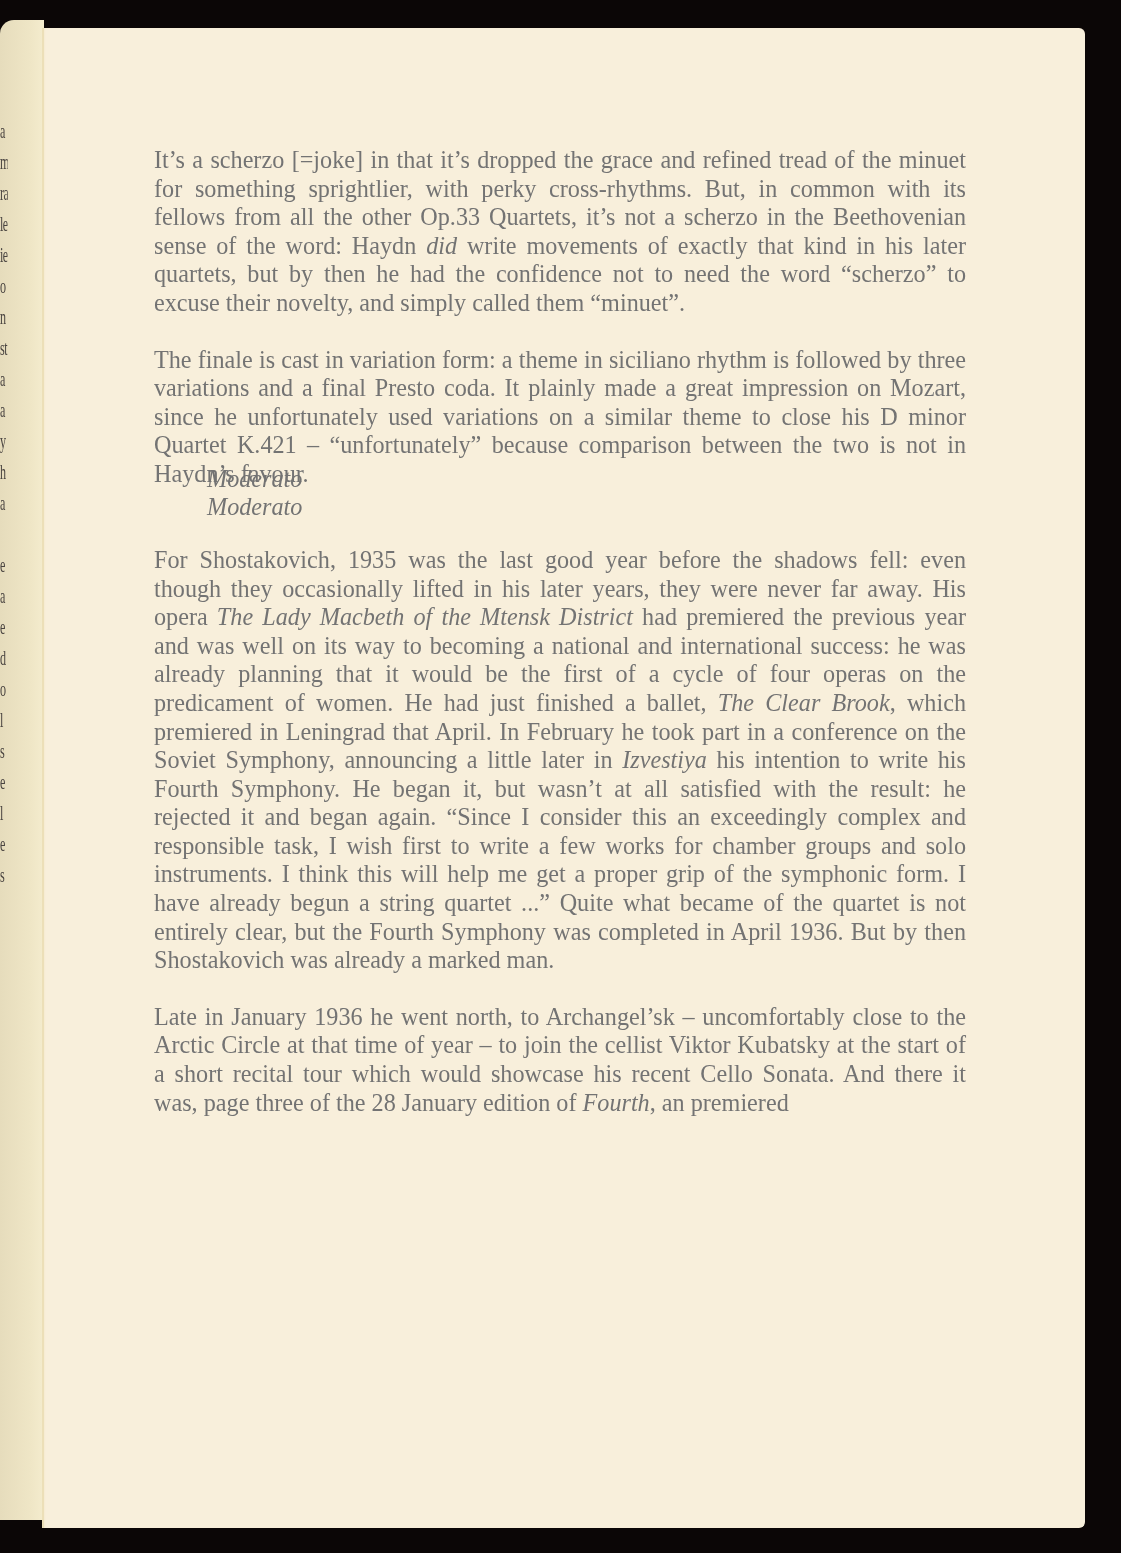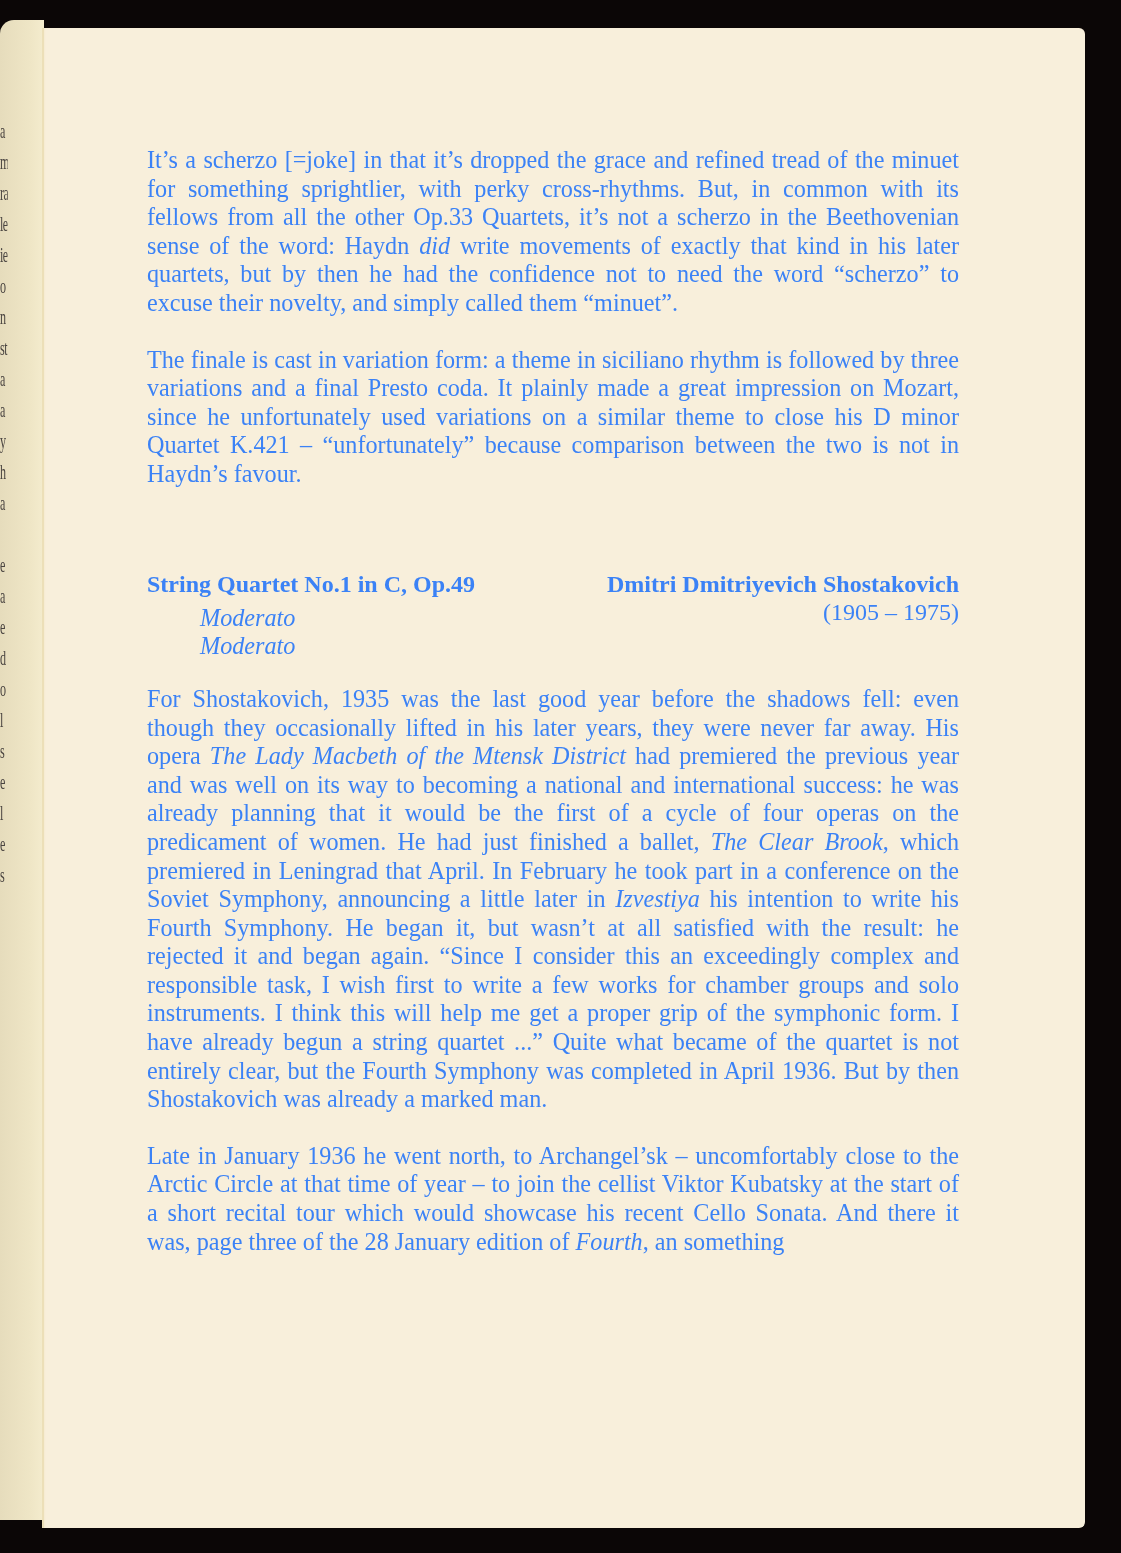--- a/index.html
+++ b/index.html
@@ -30,22 +30,22 @@
       background: #f8efdb;
       border-top-right-radius: 6px;
       border-bottom-right-radius: 6px;
       box-shadow: inset 3px 0 2px -1px #efe3bd;
     }
     .gutter-line {
       position: absolute; left: 42px; top: 28px; width: 2px; height: 1500px;
       background: #ecdfb8;
     }
     .content {
-      position: absolute; left: 147px; top: 146px; width: 812px;
-      color: #3b82f6;
+      position: absolute; left: 154px; top: 146px; width: 812px;
+      color: #737373;
       font-size: 24.2px;
       line-height: 28.6px;
     }
     .content p {
       margin: 0;
       text-align: justify;
       text-align-last: left;
     }
     .p1 { }
     .p2 { margin-top: 28px !important; }
@@ -106,27 +106,22 @@
   </div>
 
 <div class="page"></div>
 <div class="gutter-line"></div>
 
 <div class="content">
   <p class="p1"><span>It’s a scherzo [=joke] in that it’s dropped the grace and refined tread of the minuet for something sprightlier, with perky cross-rhythms.  But, in common with its fellows from all the other Op.33 Quartets, it’s not a scherzo in the Beethovenian sense of the word: Haydn </span><em>did</em><span> write movements of exactly that kind in his later quartets, but by then he had the confidence not to need the word “scherzo” to excuse their novelty, and simply called them “minuet”.</span></p>
 
   <p class="p2">The finale is cast in variation form: a theme in siciliano rhythm is followed by three variations and a final Presto coda.  It plainly made a great impression on Mozart, since he unfortunately used variations on a similar theme to close his D minor Quartet K.421 – “unfortunately” because comparison between the two is not in Haydn’s favour.</p>
 
-  <div class="heading-row">
-    <div class="work-title">String Quartet No.1 in C, Op.49</div>
-    <div class="composer">Dmitri Dmitriyevich Shostakovich</div>
-    <div class="dates">(1905 – 1975)</div>
-  </div>
 
   <ul class="movements">
     <li>Moderato</li>
     <li>Moderato</li>
   </ul>
 
   <p class="p3"><span>For Shostakovich, 1935 was the last good year before the shadows fell: even though they occasionally lifted in his later years, they were never far away.  His opera </span><em>The Lady Macbeth of the Mtensk District</em><span> had premiered the previous year and was well on its way to becoming a national and international success: he was already planning that it would be the first of a cycle of four operas on the predicament of women.  He had just finished a ballet, </span><em>The Clear Brook</em><span>, which premiered in Leningrad that April.  In February he took part in a conference on the Soviet Symphony, announcing a little later in </span><em>Izvestiya</em><span> his intention to write his Fourth Symphony.  He began it, but wasn’t at all satisfied with the result: he rejected it and began again.  “Since I consider this an exceedingly complex and responsible task, I wish first to write a few works for chamber groups and solo instruments.  I think this will help me get a proper grip of the symphonic form.  I have already begun a string quartet ...”  Quite what became of the quartet is not entirely clear, but the Fourth Symphony was completed in April 1936.  But by then Shostakovich was already a marked man.</span></p>
 
-  <p class="p4"><span>Late in January 1936 he went north, to Archangel’sk – uncomfortably close to the Arctic Circle at that time of year – to join the cellist Viktor Kubatsky at the start of a short recital tour which would showcase his recent Cello Sonata.  And there it was, page three of the 28 January edition of </span><em>Fourth</em><span>, an something</span></p>
+  <p class="p4"><span>Late in January 1936 he went north, to Archangel’sk – uncomfortably close to the Arctic Circle at that time of year – to join the cellist Viktor Kubatsky at the start of a short recital tour which would showcase his recent Cello Sonata.  And there it was, page three of the 28 January edition of </span><em>Fourth</em><span>, an premiered</span></p>
 </div>
 
 </body></html>

